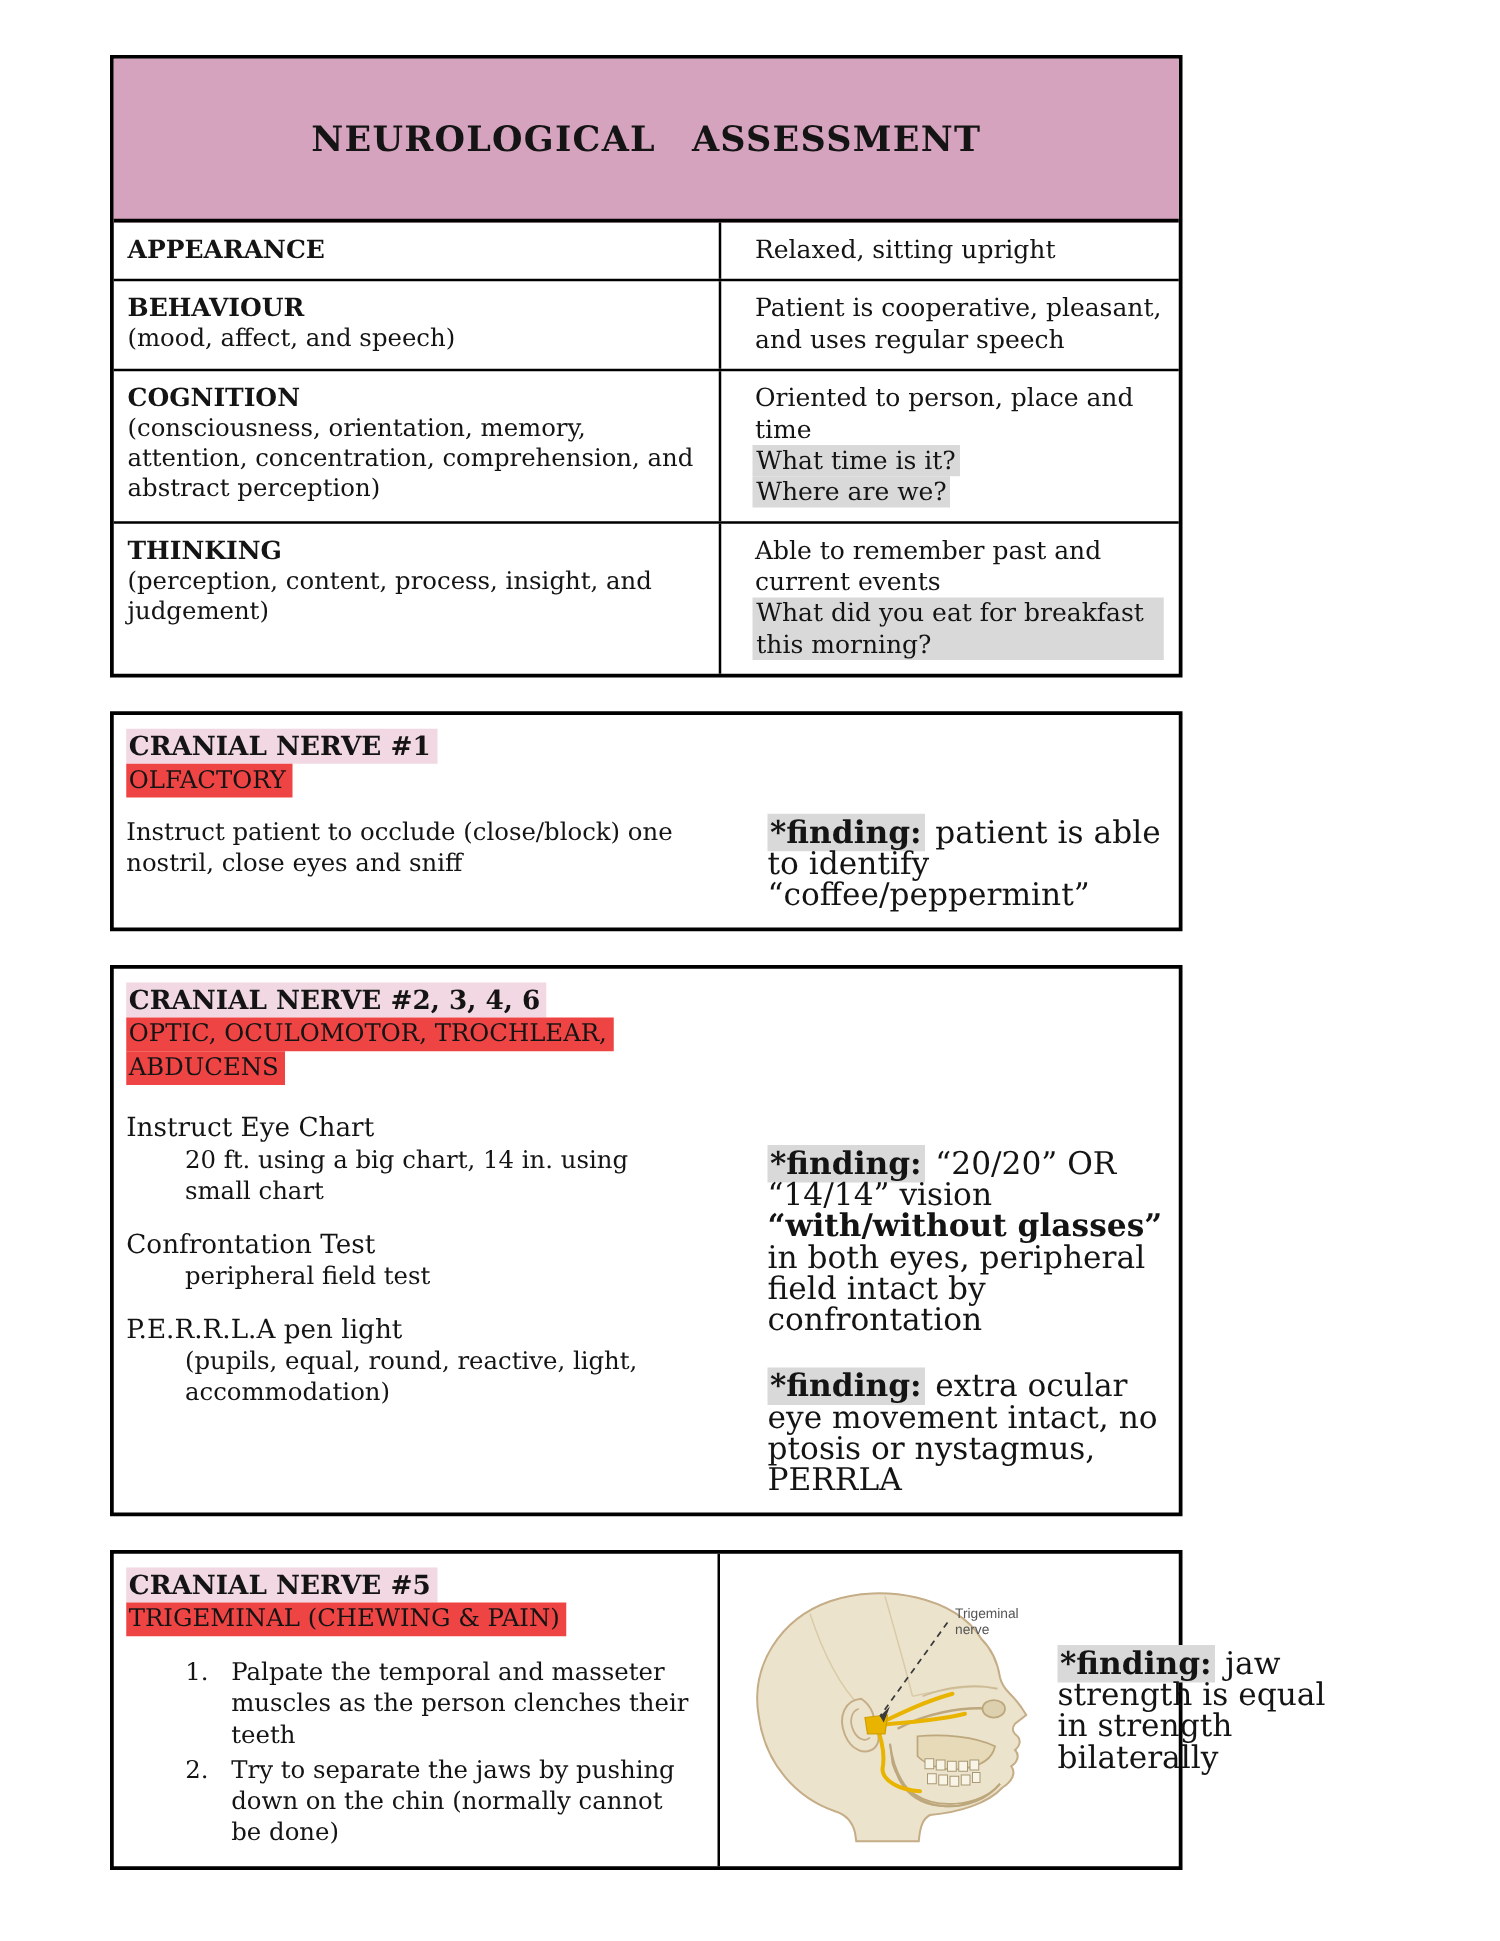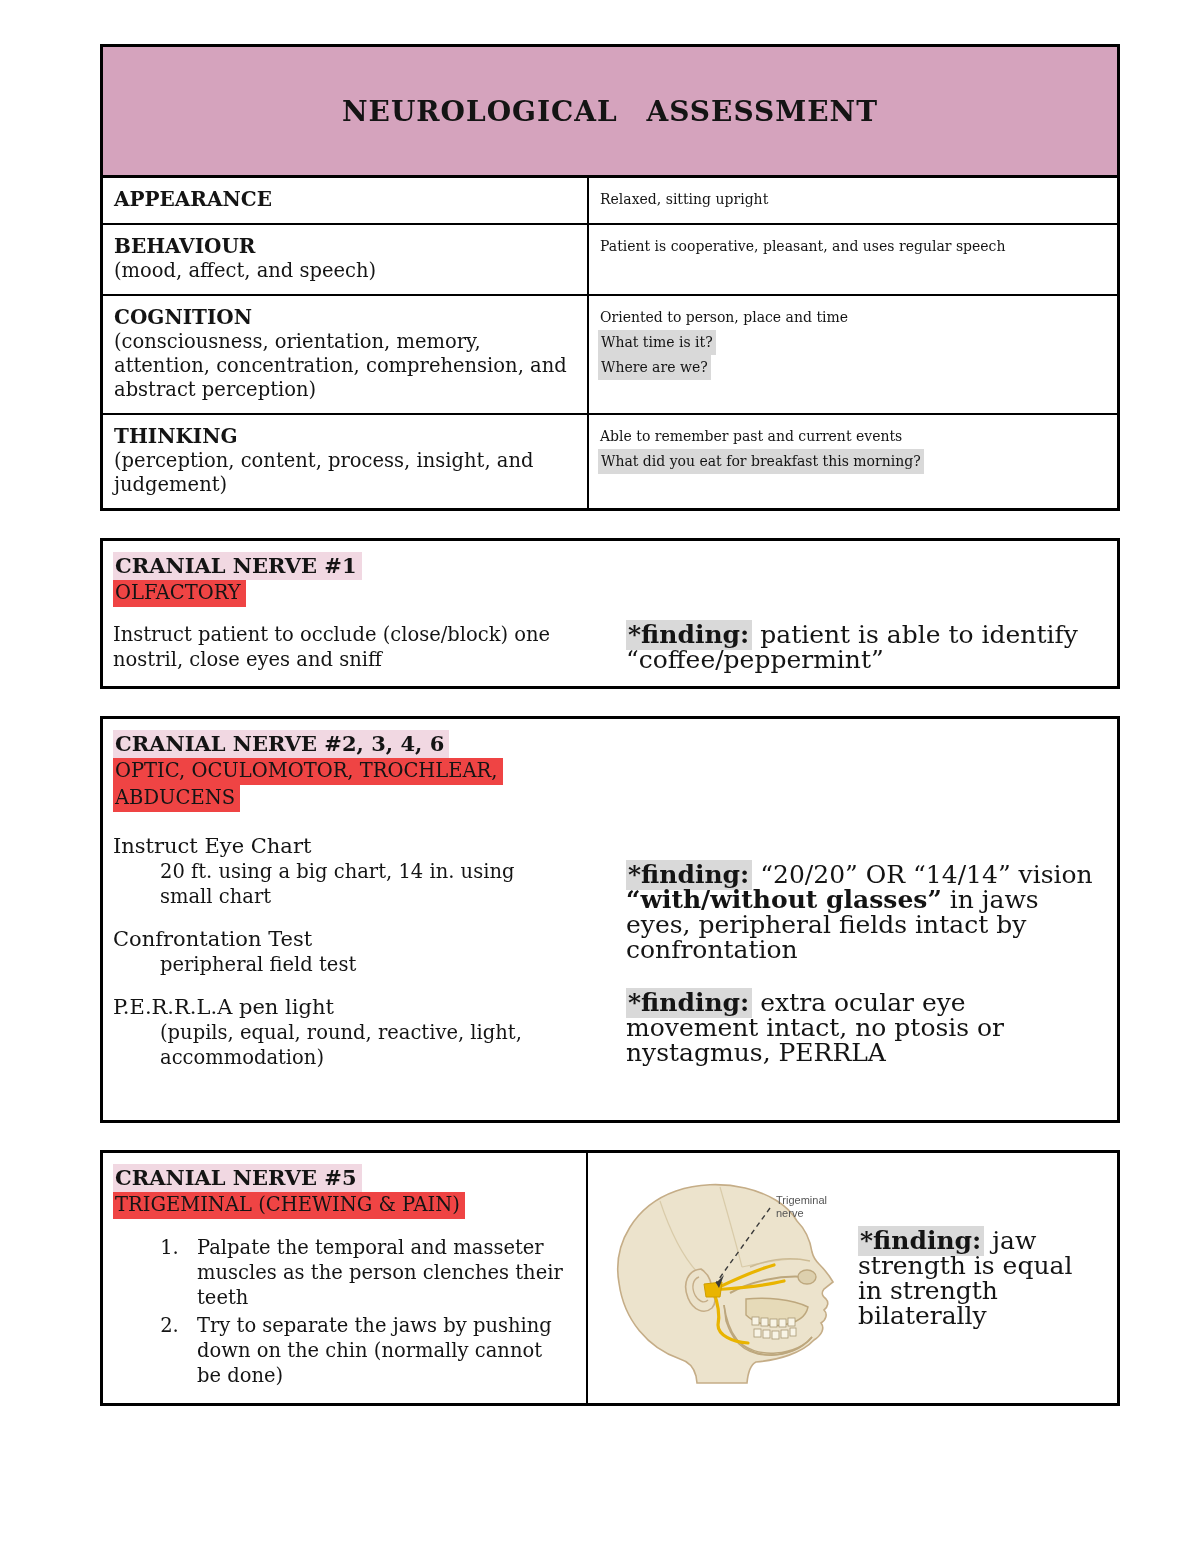--- a/index.html
+++ b/index.html
@@ -1,42 +1,42 @@
 <!DOCTYPE html>
 <html style="--header-pink: #d5a3bd;"><head>
 <meta charset="utf-8">
 <style>
   html,body{margin:0;padding:0;background:#e9e9e9;}
   .page{
     width:1200px;height:1553px;background:#ffffff;position:relative;
     font-family:"DejaVu Serif","Liberation Serif",serif;color:#141414;
     overflow:hidden;margin:0 auto;
   }
-  .content{position:absolute;left:100px;top:44px;width:1020px;}
+  .content{position:absolute;left:88px;top:44px;width:858px;}
 
   
   .assess-table{border:3px solid #000;}
   .t-header{
     background:var(--header-pink,#d5a3bd);
     height:128px;display:flex;align-items:center;justify-content:center;
     border-bottom:3px solid #000;
   }
   .doc-title{
     font-size:28px;font-weight:bold;margin:0;letter-spacing:1px;word-spacing:18px;
   }
   .t-row{display:flex;border-bottom:2px solid #000;}
   .t-row:last-child{border-bottom:none;}
   .t-cell-left{
     width:461px;border-right:2px solid #000;padding:9px 12px 11px 11px;flex:none;
   }
   .t-cell-right{flex:1;padding:9px 12px 11px 11px;}
   .row-label{font-weight:bold;font-size:20px;line-height:25px;}
   .row-sub{font-size:19.5px;line-height:24px;}
-  .f-line{font-size:14px;line-height:25px;}
-  .hl{background:#d9d9d9;display:inline-block;padding:0 3px;margin-left:-2px;text-align:right;}
+  .f-line{font-size:20px;line-height:25px;margin-left:16px;}
+  .hl{background:#d9d9d9;display:inline-block;padding:0 3px;margin-left:-2px;}
 
   
   .cn-box{border:3px solid #000;margin-top:27px;padding:11px 12px 14px 10px;}
   .cn-box.no-pad{padding:0;}
   .pink-hl{
     background:#f1d8e2;display:inline-block;padding:1px 5px 2px 2px;
     font-weight:bold;font-size:21px;line-height:25px;
   }
   .gray-hl{
     background:#ef4444;display:inline-block;padding:1px 5px 2px 2px;
@@ -152,21 +152,21 @@
       <div class="two-col" style="margin-top:4px;">
         <div class="col-left">
           <div class="test-name">Instruct Eye Chart</div>
           <div class="test-detail">20 ft. using a big chart, 14 in. using small chart</div>
           <div class="test-name">Confrontation Test</div>
           <div class="test-detail">peripheral field test</div>
           <div class="test-name">P.E.R.R.L.A pen light</div>
           <div class="test-detail">(pupils, equal, round, reactive, light, accommodation)</div>
         </div>
         <div class="col-right cn2-right">
-          <p class="finding-p"><span class="finding-label">*finding:</span> <span>“20/20” OR “14/14” vision</span> <span class="bold-seg">“with/without glasses”</span> <span>in jaws eyes, peripheral fields intact by confrontation</span></p>
+          <p class="finding-p"><span class="finding-label">*finding:</span> <span>“20/20” OR “14/14” vision</span> <span class="bold-seg">“with/without glasses”</span> <span>in both eyes, peripheral field intact by confrontation</span></p>
           <p class="finding-p cn2-finding2"><span class="finding-label">*finding:</span> <span>extra ocular eye movement intact,  no ptosis or nystagmus, PERRLA</span></p>
         </div>
       </div>
     </div>
 
     <div class="cn-box no-pad">
       <div class="cn5-grid">
         <div class="cn5-left">
           <div>
             <span class="pink-hl">CRANIAL NERVE #5</span>

